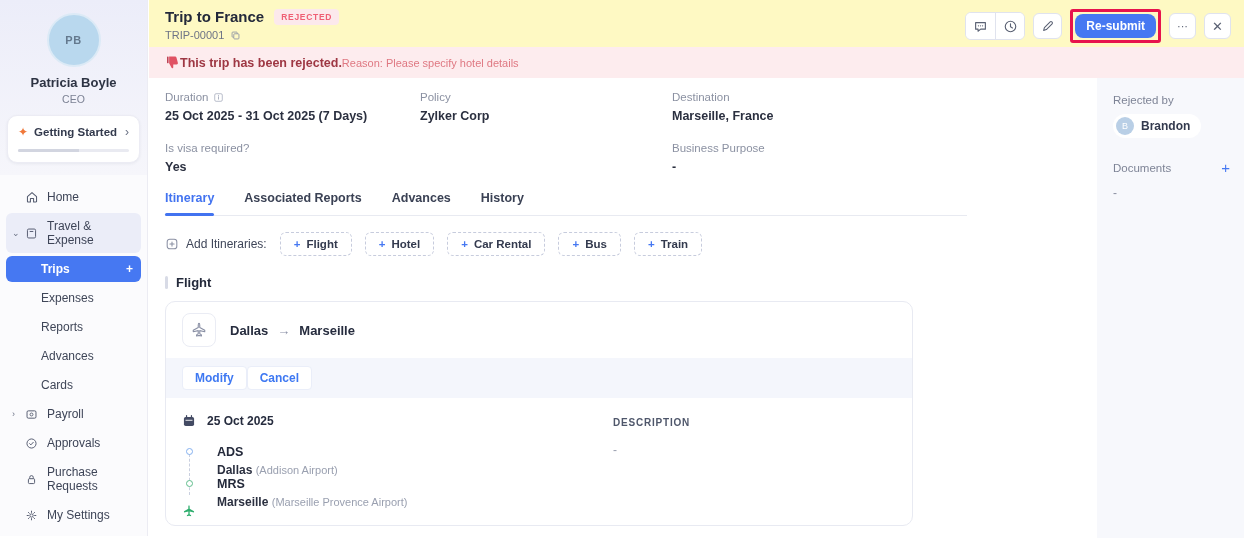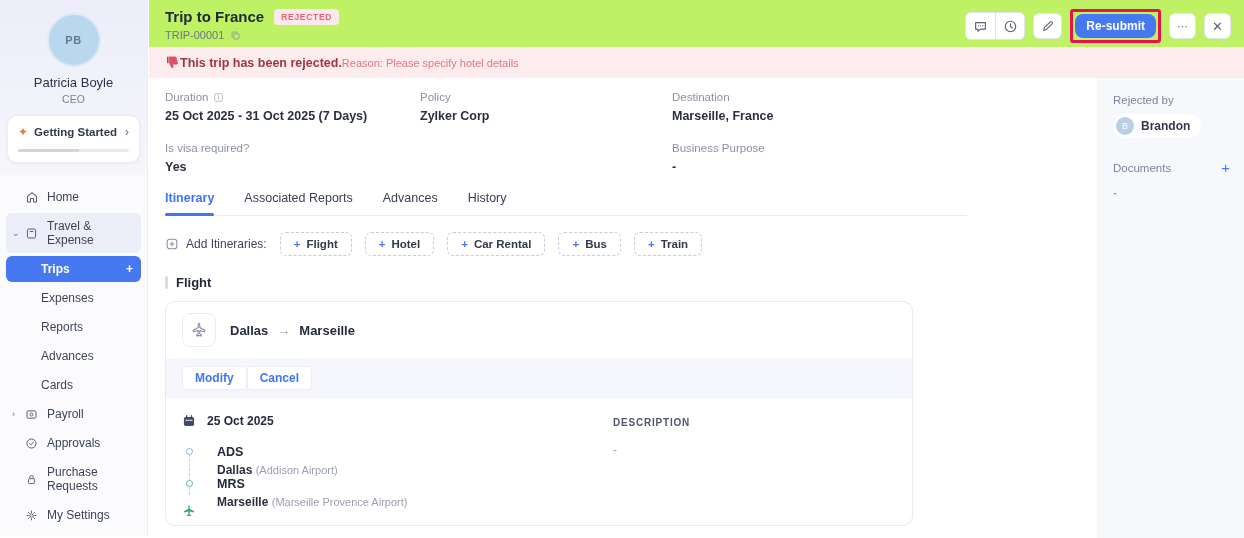--- a/index.html
+++ b/index.html
@@ -4,41 +4,41 @@
 <style>
   * { margin:0; padding:0; box-sizing:border-box; }
   html,body { width:1244px; height:538px; }
   body { font-family:"Liberation Sans","DejaVu Sans",sans-serif; background:#fff; position:relative; overflow:hidden; color:#2b3040; }
   svg { display:block; }
 
   
   .sidebar { position:absolute; left:0; top:0; width:148px; height:536px; background:#fbfbfd; border-right:1px solid #ececf3; }
   .profile { background:linear-gradient(#ecedf9,#f6f6fb); padding-top:13px; text-align:center; padding-bottom:12px; }
   .avatar { width:54px; height:54px; border-radius:50%; background:#b9d8ee; border:2px solid #dceaf6; color:#64798e; font-size:11px; font-weight:600; letter-spacing:.5px; line-height:50px; margin:0 auto; }
-  .profile-name { font-size:13px; font-weight:400; color:#2d3343; margin-top:8px; }
+  .profile-name { font-size:13px; font-weight:700; color:#2d3343; margin-top:8px; }
   .profile-role { font-size:10.5px; color:#7c8294; margin-top:3px; }
   .gs-card { margin:10px 7px 0; background:#fff; border:1px solid #ececf4; border-radius:10px; padding:9px 10px 10px; box-shadow:0 1px 3px rgba(40,50,90,.07); text-align:left; }
   .gs-row { display:flex; align-items:center; gap:6px; }
   .gs-spark { color:#f0783a; font-size:12px; line-height:1; }
   .gs-label { font-size:11.5px; font-weight:600; color:#333a4d; flex:1; }
   .gs-chev { color:#6a7184; font-size:12px; }
   .gs-bar { height:3px; border-radius:2px; background:#e9eaf1; margin-top:10px; position:relative; overflow:hidden; }
   .gs-fill { position:absolute; left:0; top:0; bottom:0; width:55%; background:#d2d5e0; }
 
   .menu { padding:9px 6px 0; }
   .mi { display:flex; align-items:center; padding:6px 6px; font-size:12px; color:#3d4457; border-radius:6px; margin-bottom:3px; }
   .mi .chev-slot { width:12px; font-size:9px; color:#6a7184; flex:none; }
   .mi .ic { width:15px; margin-right:8px; display:flex; justify-content:center; flex:none; }
   .mi.highlight { background:#ebedf8; }
   .mi-sub { display:flex; align-items:center; justify-content:space-between; padding:6px 8px 6px 35px; font-size:12px; color:#3f4658; border-radius:6px; margin-bottom:3px; }
   .mi-sub.selected { background:#4678f2; color:#fff; font-weight:600; }
   .mi-sub .plus { font-size:12px; }
 
   
-  .header { position:absolute; left:149px; top:0; right:0; height:47px; background:#bef264; }
+  .header { position:absolute; left:149px; top:0; right:0; height:47px; background:#fef9c3; }
   .title-wrap { padding:8px 0 0 16px; }
   .title-row { display:flex; align-items:center; gap:10px; }
   .page-title { font-size:15px; font-weight:700; color:#23293a; }
   .status-badge { background:#fce9ec; color:#ef5f74; font-size:8.5px; font-weight:700; letter-spacing:.7px; padding:3px 7px; border-radius:4px; }
   .trip-id-row { display:flex; gap:6px; align-items:center; margin-top:4px; font-size:11px; color:#6d7386; }
 
   .controls { position:absolute; right:13px; top:9px; display:flex; gap:8px; align-items:center; }
   .icon-group { display:flex; border:1px solid #e0e3ee; border-radius:6px; overflow:hidden; background:#fff; }
   .icon-btn { width:29px; height:26px; display:flex; align-items:center; justify-content:center; color:#5a6173; cursor:pointer; background:#fff; border:none; }
   .icon-group .icon-btn + .icon-btn { border-left:1px solid #e0e3ee; }
@@ -53,21 +53,21 @@
   .banner-title { font-size:12.5px; font-weight:700; color:#9e3743; }
   .banner-reason { font-size:11px; color:#df7882; }
 
   
   .content { position:absolute; left:149px; top:78px; right:147px; bottom:0; background:#fff; padding:13px 0 0 16px; overflow:hidden; }
   .details-grid { display:grid; grid-template-columns:255px 252px auto; row-gap:19px; padding-right:16px; }
   .fld-label { font-size:11.5px; color:#8b91a2; display:flex; align-items:center; gap:5px; }
   .fld-value { margin-top:6px; font-size:12.5px; font-weight:600; color:#2b3040; }
 
   .tabs { margin-top:17px; display:flex; gap:30px; border-bottom:1px solid #e8eaf1; width:802px; }
-  .tab { font-size:12.5px; color:#3a4154; padding-bottom:10px; position:relative; cursor:pointer; }
+  .tab { font-size:12.5px; color:#3a4154; padding-bottom:10px; position:relative; cursor:pointer;font-weight:bold; }
   .tab.active { color:#4273f0; font-weight:600; }
   .tab.active::after { content:""; position:absolute; left:0; right:0; bottom:-1px; height:3px; border-radius:3px; background:#4273f0; }
 
   .add-row { margin-top:16px; display:flex; align-items:center; gap:13px; }
   .add-label { display:flex; gap:7px; align-items:center; font-size:12px; color:#3f4659; }
   .add-btn { border:1px dashed #c7ccdd; border-radius:6px; padding:5px 13px; font-size:11.5px; font-weight:600; color:#333a4e; display:flex; gap:6px; background:#fff; cursor:pointer; align-items:center; }
   .add-btn .plus { color:#4678f2; font-weight:700; }
 
   .section-h { margin-top:19px; display:flex; align-items:center; gap:8px; }
   .section-bar { width:3px; height:13px; background:#d8dbe6; border-radius:2px; }

